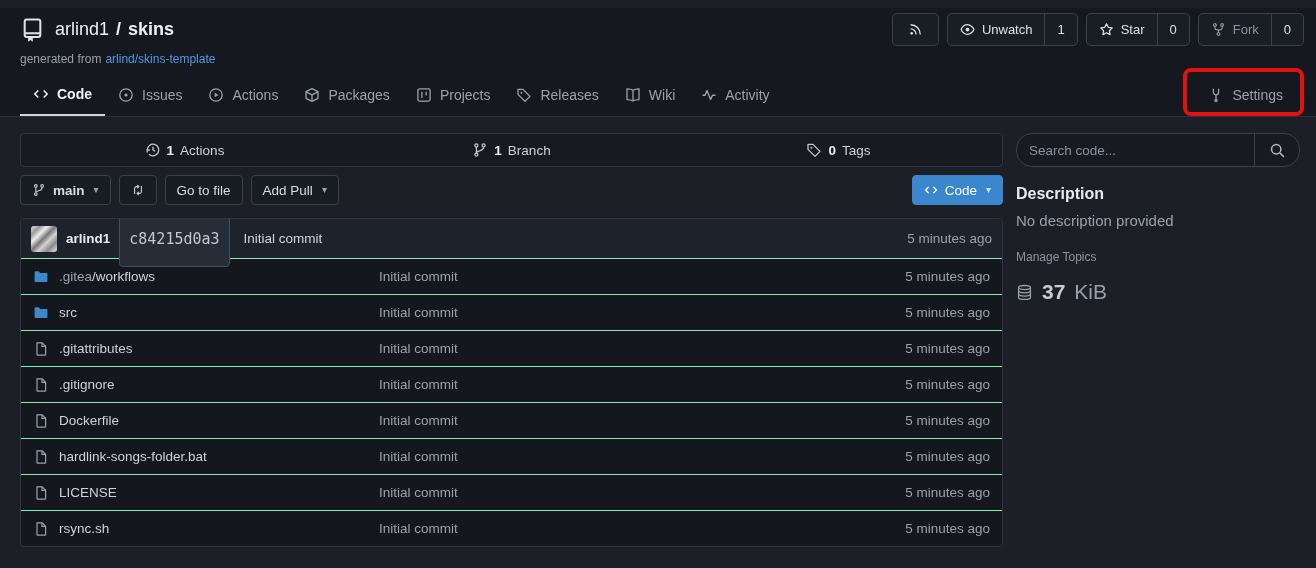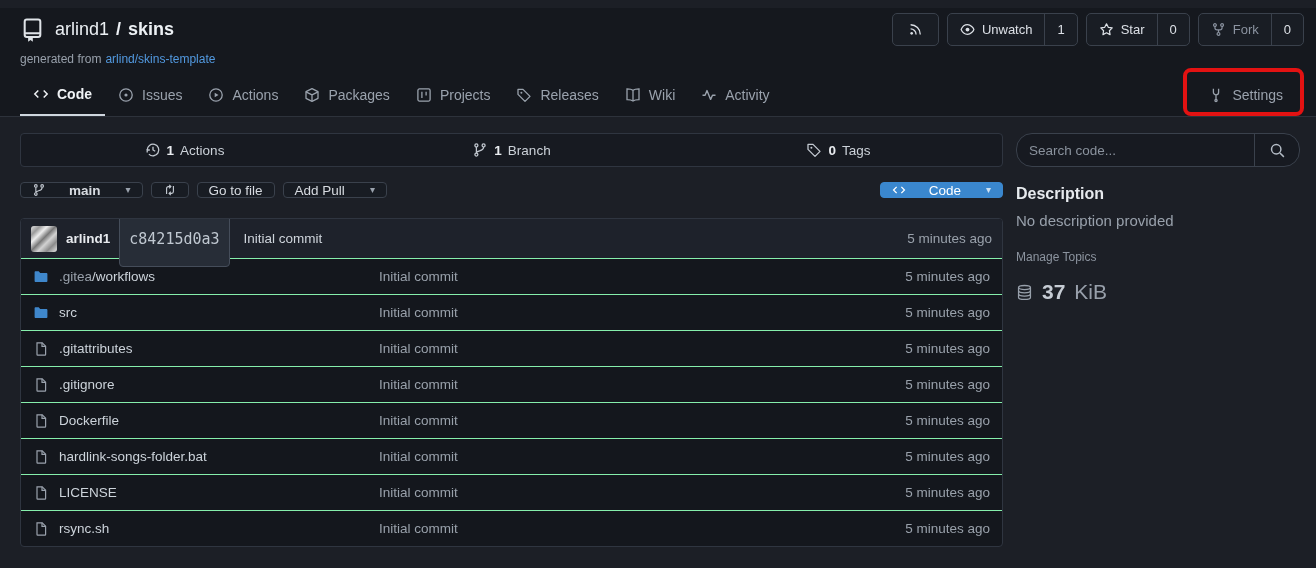--- a/index.html
+++ b/index.html
@@ -40,21 +40,21 @@
   .content { display:flex; padding:16px 16px 0 20px; gap:13px; }
   .main-col { width:983px; flex:none; }
   .sidebar  { flex:1; min-width:0; }
 
   .stats-bar { height:34px; background:#171a21; border:1px solid #2f3540; border-radius:4px; display:flex; align-items:center; }
   .stat { flex:1; display:flex; justify-content:center; align-items:center; gap:6px; font-size:13.5px; color:#ccd2d9; cursor:pointer; }
   .stat b { color:#e9ecf0; font-weight:700; }
   .stat svg { width:16px; height:16px; color:#c2c8d0; }
 
   .toolbar { display:flex; gap:8px; margin-top:8px; height:30px; align-items:center; }
-  .tbtn { display:inline-flex; align-items:center; gap:23px; height:16px; padding:0 11px; background:#181c23;
+  .tbtn { display:inline-flex; align-items:center; gap:7px; height:30px; padding:0 11px; background:#181c23;
           border:1px solid #3a414c; border-radius:4px; color:#d7dbe1; font-size:13.5px; cursor:pointer; white-space:nowrap; }
   .tbtn svg { width:14px; height:14px; color:#c2c8d0; }
   .tbtn b { font-weight:700; }
   .caret { font-size:10px; color:#9aa2ad; margin-left:2px; line-height:1; }
   .code-btn { margin-left:auto; background:#3a87ce; border-color:#3a87ce; color:#fff; font-weight:400; }
   .code-btn svg { color:#fff; }
   .code-btn .caret { color:rgba(255,255,255,.75); }
 
   .file-table { margin-top:13px; border:1px solid #2f3540; border-radius:4px; overflow:hidden; background:#14171d; }
   .commit-row { height:39px; background:#1e222b; display:flex; align-items:center; padding:0 10px; gap:9px; }

